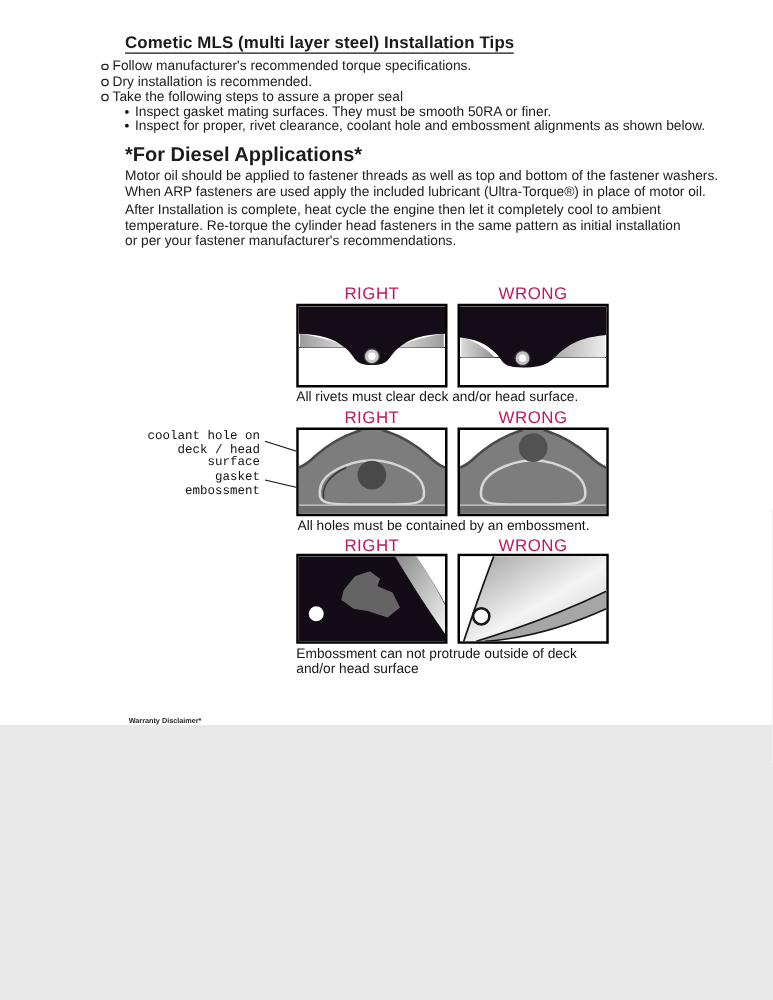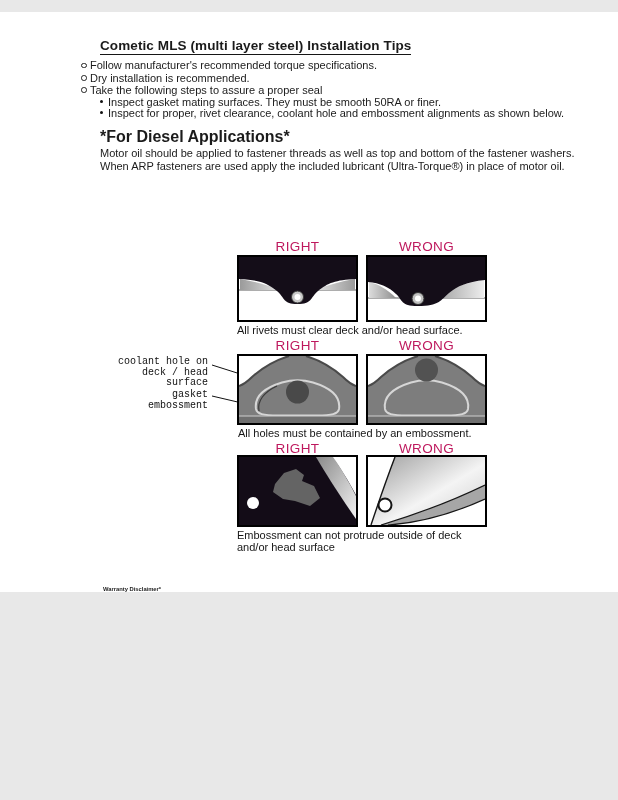--- a/index.html
+++ b/index.html
@@ -1,19 +1,19 @@
 <!DOCTYPE html>
 <html><head>
 <meta charset="utf-8">
 <style>
   html,body{margin:0;padding:0;background:#e8e8e8;}
   .page{
     position:relative;width:618px;height:580px;background:#ffffff;
     font-family:"Liberation Sans", sans-serif;color:#1b1b1b;overflow:hidden;
-    margin:12px auto;
+    margin:0 auto;
   }
   .abs{position:absolute;}
   .title{
     left:100px;top:26px;font-size:13.5px;font-weight:bold;
     border-bottom:1.6px solid #161616;padding-bottom:1px;letter-spacing:.1px;
   }
   .body-line{font-size:11px;line-height:12px;white-space:nowrap;}
   .bullet{left:90px;}
   .bullet::before{
     content:"";position:absolute;left:-9px;top:3.5px;width:3.5px;height:3.5px;
@@ -60,20 +60,23 @@
 
   <div class="abs body-line bullet b1">Follow manufacturer's recommended torque specifications.</div>
   <div class="abs body-line bullet b2">Dry installation is recommended.</div>
   <div class="abs body-line bullet b3">Take the following steps to assure a proper seal</div>
   <div class="abs body-line sub s1">Inspect gasket mating surfaces.  They must be smooth 50RA or finer.</div>
   <div class="abs body-line sub s2">Inspect for proper, rivet clearance, coolant hole and embossment alignments as shown below.</div>
 
   <div class="abs diesel-heading">*For Diesel Applications*</div>
   <div class="abs para p1">Motor oil should be applied to fastener threads as well as top and bottom of the fastener washers.
 When ARP fasteners are used apply the included lubricant (Ultra-Torque®) in place of motor oil.</div>
+  <div class="abs para p2">After Installation is complete, heat cycle the engine then let it completely cool to ambient
+temperature. Re-torque the cylinder head fasteners in the same pattern as initial installation
+or per your fastener manufacturer's recommendations.</div>
 
   <div class="abs dg-label row1-lab p-r">RIGHT</div>
   <div class="abs dg-label row1-lab p-w">WRONG</div>
 
   <div class="abs panel row1-pan p-r">
     <svg viewBox="0 0 117 63" preserveAspectRatio="none">
       <defs>
         <linearGradient id="w1a" x1="0" y1="0" x2="1" y2="0">
             <stop offset="0" stop-color="#9a9a9a"></stop>
             <stop offset="1" stop-color="#e6e6e6"></stop>

